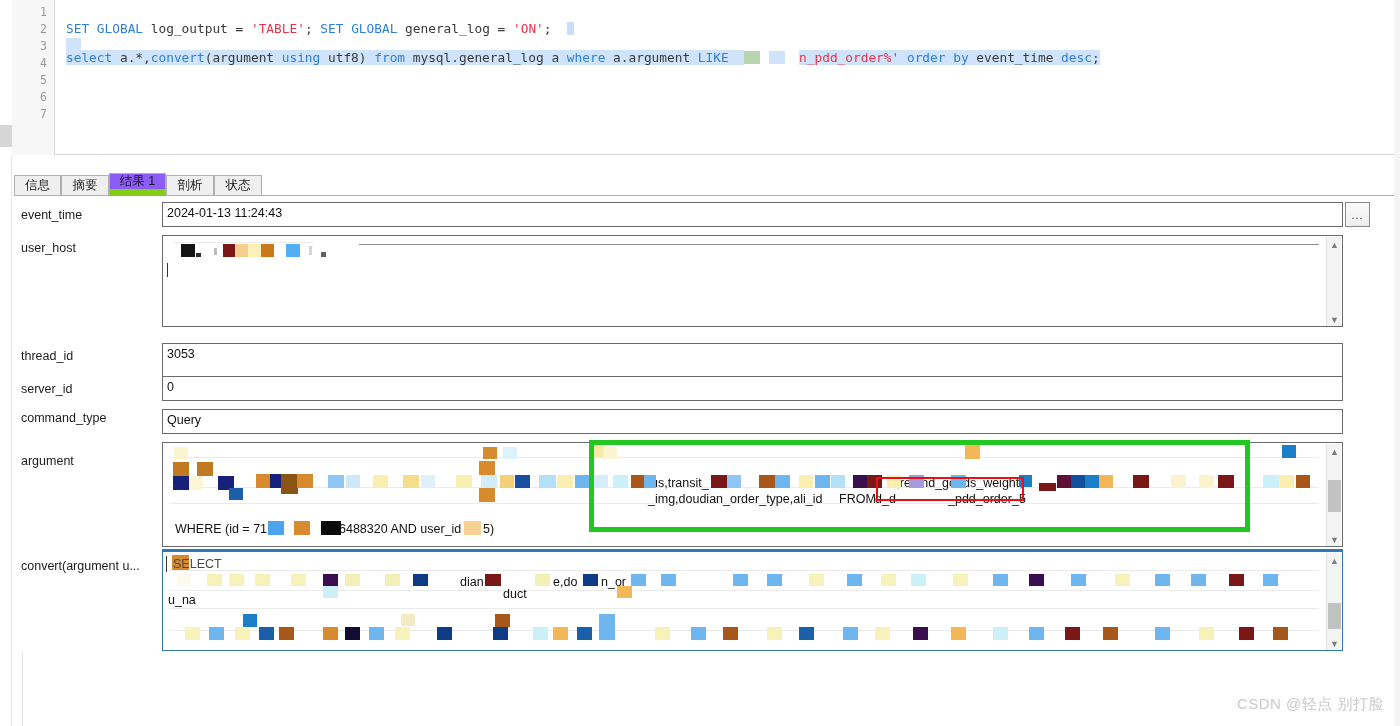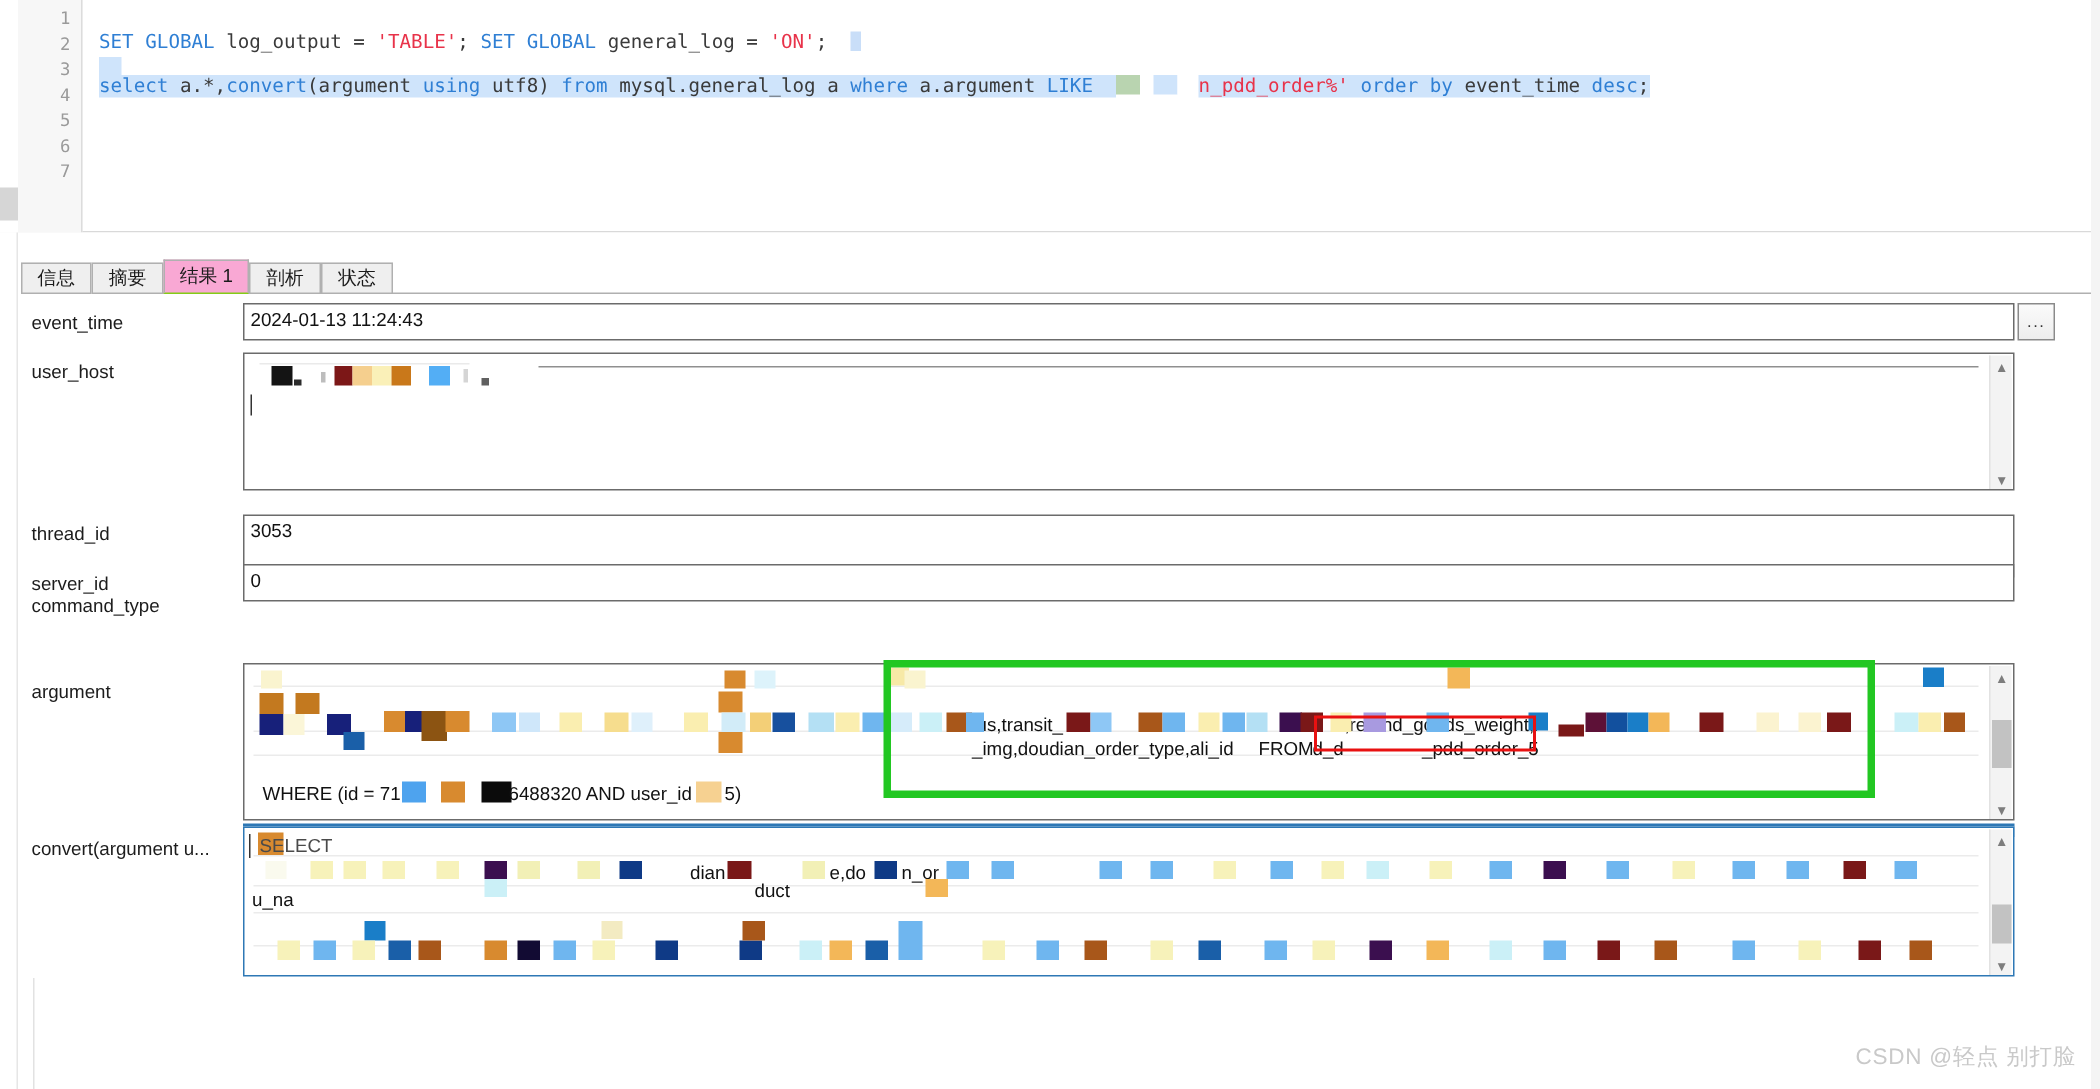--- a/index.html
+++ b/index.html
@@ -69,22 +69,22 @@
     position: absolute; top: 0; height: 21px;
     background: #efefef;
     border: 1px solid #b0b0b0;
     border-bottom: 1px solid #b0b0b0;
     font-size: 12.5px; color: #1a1a1a;
     display: flex; align-items: center; justify-content: center;
     padding: 0 8px;
     cursor: default;
   }
   .tab.active {
-    background: #f9a8d4;
-    border-bottom: 1px solid #84cc16;
+    background: #8b5cf6;
+    border-bottom: 7px solid #84cc16;
     top: -2px; height: 23px;
     z-index: 3;
   }
 
   
   .fld-label {
     position: absolute; left: 21px;
     font-size: 12.5px; color: #1c1c1c;
   }
   .fld-box {
@@ -269,21 +269,24 @@
   <div class="fld-label" style="top:194px">thread_id</div>
   <div class="fld-box" style="top:188px; width:1181px; height:42px;">
     <div class="txt">3053</div>
   </div>
 
   <div class="fld-label" style="top:227px">server_id</div>
   <div class="fld-box" style="top:221px; width:1181px; height:25px;">
     <div class="txt">0</div>
   </div>
 
-  <div class="fld-label" style="top:242px">command_type</div>
+  <div class="fld-label" style="top:256px">command_type</div>
+  <div class="fld-box" style="top:254px; width:1181px; height:25px;">
+    <div class="txt">Query</div>
+  </div>
 
   <div class="fld-label" style="top:299px">argument</div>
   <div class="fld-box" style="top:287px; width:1181px; height:105px;">
 
     <div class="gline" style="left:6px;  top:14px;  width:1150px;"></div>
     <div class="gline" style="left:6px;  top:44px;  width:1150px;"></div>
     <div class="gline" style="left:6px;  top:60px;  width:1150px;"></div>
 
     <div class="mblk" style="left:11px; top:4px;  width:14px; height:12px; background:#faf4cf;"></div>
     <div class="mblk" style="left:430px;top:2px;  width:13px; height:12px; background:#f7e9a6;"></div>

